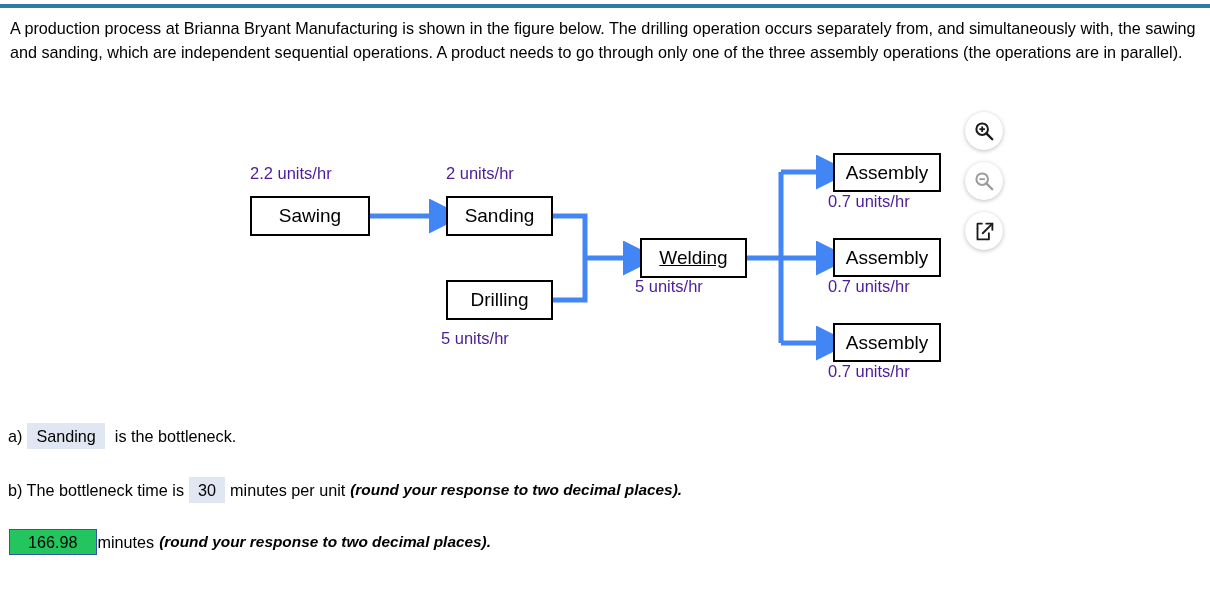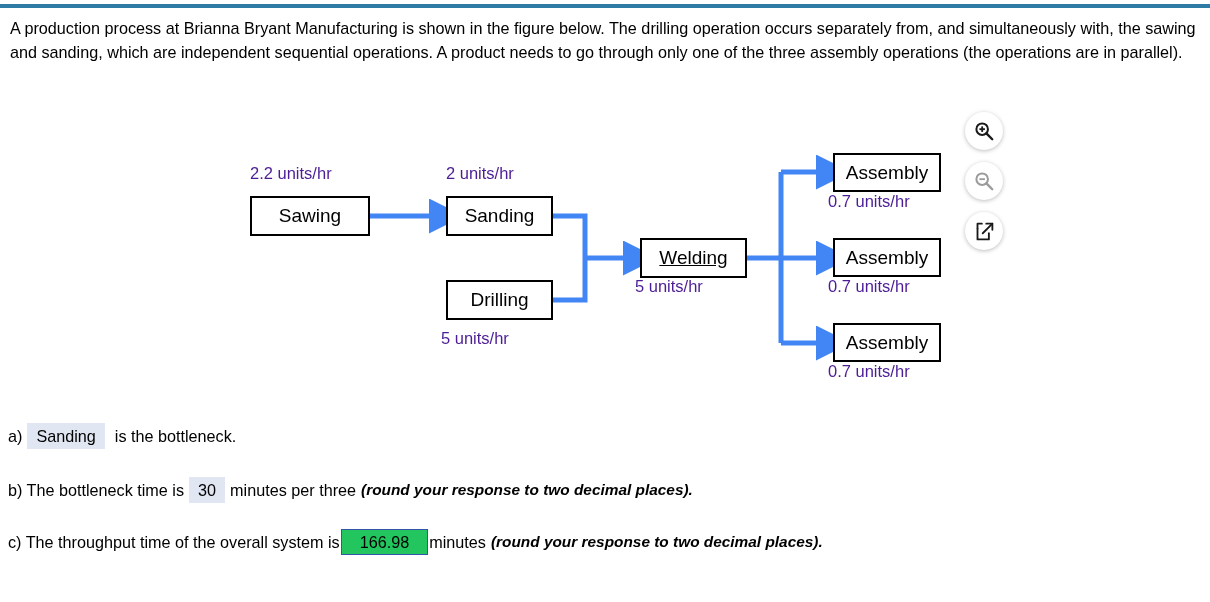--- a/index.html
+++ b/index.html
@@ -234,24 +234,23 @@
 <div class="answer-line" id="answer-a">
   <span>a)</span>
   <span class="fill-shaded">Sanding</span>
   <span class="sp"></span>
   <span>is the bottleneck.</span>
 </div>
 
 <div class="answer-line" id="answer-b">
   <span>b) The bottleneck time is</span>
   <span class="fill-shaded">30</span>
-  <span>minutes per three</span>
+  <span>minutes per unit</span>
   <span class="sp"></span>
   <span class="note-italic">(round your response to two decimal places).</span>
 </div>
 
 <div class="answer-line" id="answer-c">
-  <span>c) The throughput time of the overall system is</span>
   <span class="fill-boxed">166.98</span>
   <span>minutes</span>
   <span class="sp"></span>
   <span class="note-italic">(round your response to two decimal places).</span>
 </div>
 
 </body></html>

